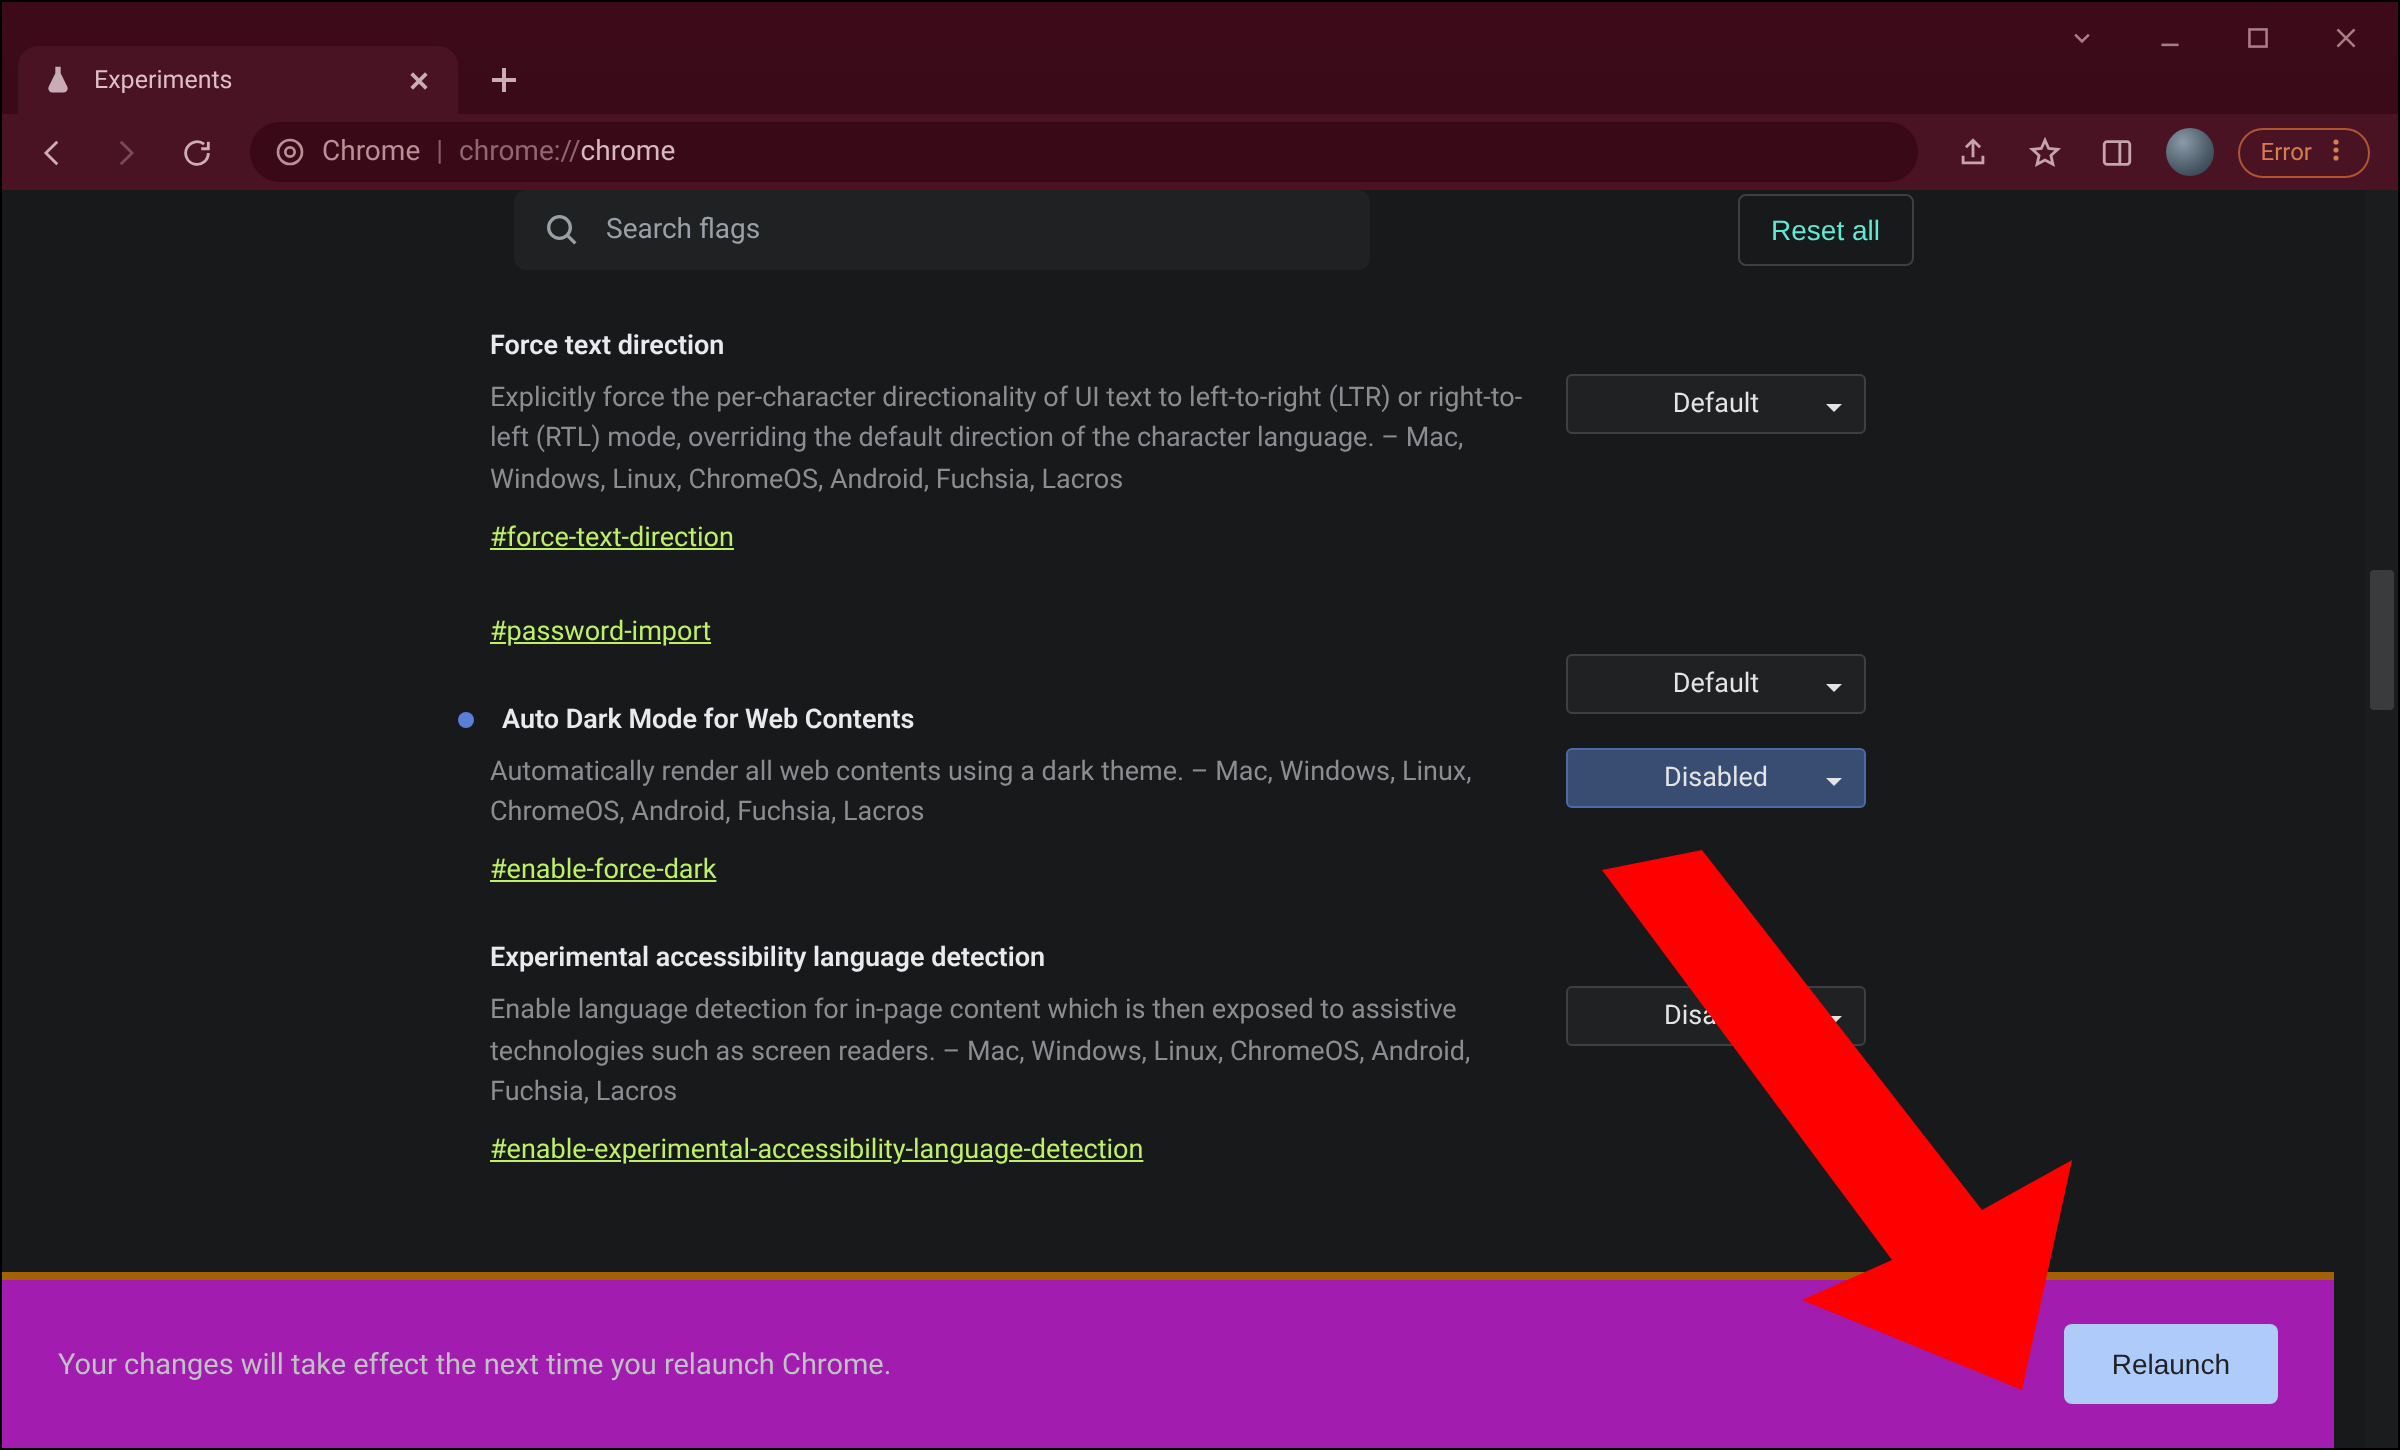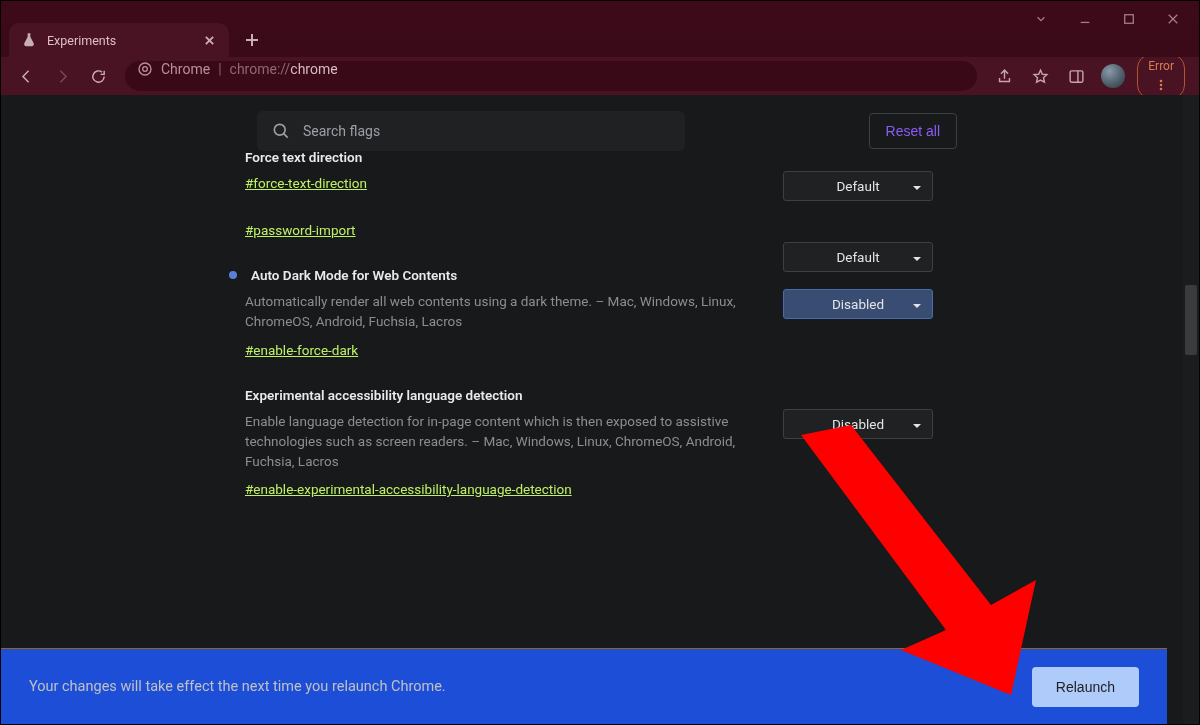--- a/index.html
+++ b/index.html
@@ -31,80 +31,79 @@
   .wc-chevron svg { stroke:#a87d88; }
 
   .toolbar {
     height: 38px; background: #4a1324; display:flex; align-items:center; padding: 0 8px; gap:2px;
   }
   .tb-btn { width:34px; height:30px; display:flex; align-items:center; justify-content:center; border-radius:50%; }
   .tb-btn svg { width:17px; height:17px; stroke:#cdaeb8; stroke-width:2; fill:none; }
   .tb-btn.disabled svg { stroke:#7a4a56; }
 
   .omnibox {
-    flex:1; height:30px; background:#3a0917; border-radius:15px; margin:0 8px; display:flex; 
+    flex:1; height:30px; background:#3a0917; border-radius:15px; margin:0 8px; display:flex; align-items:center;
     padding:0 12px; color:#b78f99; font-size:14px; gap:8px;
   }
   .omnibox .chrome-icon { width:16px; height:16px; }
   .omnibox .chrome-label { color:#b98f9a; }
   .omnibox .sep { color:#8a616c; }
   .omnibox .url-dim { color:#8f6772; }
   .omnibox .url-bold { color:#d6b9c2; }
 
   .tb-right { display:flex; align-items:center; gap:2px; }
   .tb-right .tb-btn svg { stroke:#c5a4ae; }
   .avatar { width:24px; height:24px; border-radius:50%; background: radial-gradient(circle at 35% 30%, #8a9aa8 0%, #4a5a66 60%, #2d3a44 100%); margin:0 6px; }
   .error-pill {
     border:1px solid #b05532; color:#d77c4e; font-size:12px; padding:4px 10px; border-radius:14px; display:flex; align-items:center; gap:6px;
     margin: 0 6px 0 4px;
-    flex-direction: column;
   }
   .error-pill .dots svg { width:12px; height:12px; fill:#d77c4e; }
 
   
   .viewport { flex:1; position:relative; background:#18191b; overflow:hidden; }
   .scroll-region { position:absolute; inset:0; right:16px; overflow:hidden; }
 
   .vscroll { position:absolute; top:0; right:0; width:16px; height:100%; background:#1b1c1e; }
   .vscroll .thumb { position:absolute; right:2px; width:12px; background:#3a3b3d; border-radius:2px; }
 
   .topbar {
-    height:56px; display:flex; align-items:flex-end; padding:0 24px; gap:18px;
+    height:56px; display:flex; align-items:flex-start; padding:0 24px; gap:18px;
     position:absolute; top:0; left:0; right:0;
   }
   .topbar-inner { width: 700px; margin-left: 232px; display:flex; align-items:center; gap:18px; }
   .search {
     width:428px; height:40px; background:#202123; border-radius:6px; display:flex; align-items:center; padding:0 14px;
     color:#9aa0a6; font-size:14px; gap:12px;
   }
   .search svg { width:20px; height:20px; stroke:#9aa0a6; stroke-width:2; fill:none; }
   .reset-btn {
-    margin-left:auto; height:36px; padding:0 16px; border:1px solid #3c4043; border-radius:4px; color:#8b5cf6;
+    margin-left:auto; height:36px; padding:0 16px; border:1px solid #3c4043; border-radius:4px; color:#5eead4;
     font-size:14px; display:flex; align-items:center; background:transparent;
   }
 
-  .content { position:absolute; top:54px; left:244px; width:688px; }
+  .content { position:absolute; top:70px; left:244px; width:688px; }
   .experiment { position:relative; padding: 0 0 28px 0; }
   .exp-left { width: 520px; }
   .exp-title { color:#e8eaed; font-size:13.5px; font-weight:600; margin-bottom:8px; display:flex; align-items:center; gap:8px; }
   .exp-mod-dot { width:8px; height:8px; border-radius:50%; background:#5a7fd6; display:inline-block; margin-left:-16px; margin-right:6px; flex-shrink:0;}
   .exp-desc { color:#8b8d90; font-size:13.5px; line-height:1.5; margin-bottom:8px; }
   .exp-hash { color:#bef264; font-size:13.5px; text-decoration: underline; }
 
   .exp-select {
     position:absolute; right:0; top:22px; width:150px; height:30px; background:#202123; border:1px solid #3c4043;
     border-radius:3px; color:#e3e4e6; font-size:13.5px; display:flex; align-items:center; justify-content:center; gap:8px;
   }
   .exp-select svg { width:10px; height:10px; fill:#e3e4e6; position:absolute; right:10px; top:11px;}
   .exp-select.highlight { background:#394d73; border-color:#4c6aa8; }
 
   
   .relaunch-bar {
-    position:absolute; left:0; right:16px; bottom:0; height:76px; background:#1d4ed8;
-    border-top:1px solid #a16207; display:flex; align-items:center; padding:0 28px;
+    position:absolute; left:0; right:16px; bottom:0; height:88px; background:#a21caf;
+    border-top:4px solid #a16207; display:flex; align-items:center; padding:0 28px;
   }
   .relaunch-msg { color:#bfc1c4; font-size:14.5px; }
   .relaunch-btn {
     margin-left:auto; background:#aecbfa; color:#202124; font-size:14px; font-weight:500;
     padding: 12px 24px; border:none; border-radius:4px;
   }
 
   
   .arrow-overlay { position:absolute; pointer-events:none; }
 </style>
@@ -233,21 +232,21 @@
           </div>
           <button class="reset-btn">Reset all</button>
         </div>
       </div>
 
       <div class="content" id="experiments-list">
 
       <div class="experiment">
             <div class="exp-left"><div class="exp-title">
                 <span>Force text direction</span>
-              </div><a class="exp-hash">#force-text-direction</a></div>
+              </div><div class="exp-desc">Explicitly force the per-character directionality of UI text to left-to-right (LTR) or right-to-left (RTL) mode, overriding the default direction of the character language. – Mac, Windows, Linux, ChromeOS, Android, Fuchsia, Lacros</div><a class="exp-hash">#force-text-direction</a></div>
             <div class="exp-select">
               <span>Default</span>
               <svg viewBox="0 0 10 10">
                 <path d="M1 3l4 4 4-4z"></path>
               </svg>
             </div>
           </div>
           <div class="experiment">
             <div class="exp-left"><a class="exp-hash">#password-import</a></div>
             <div class="exp-select">

